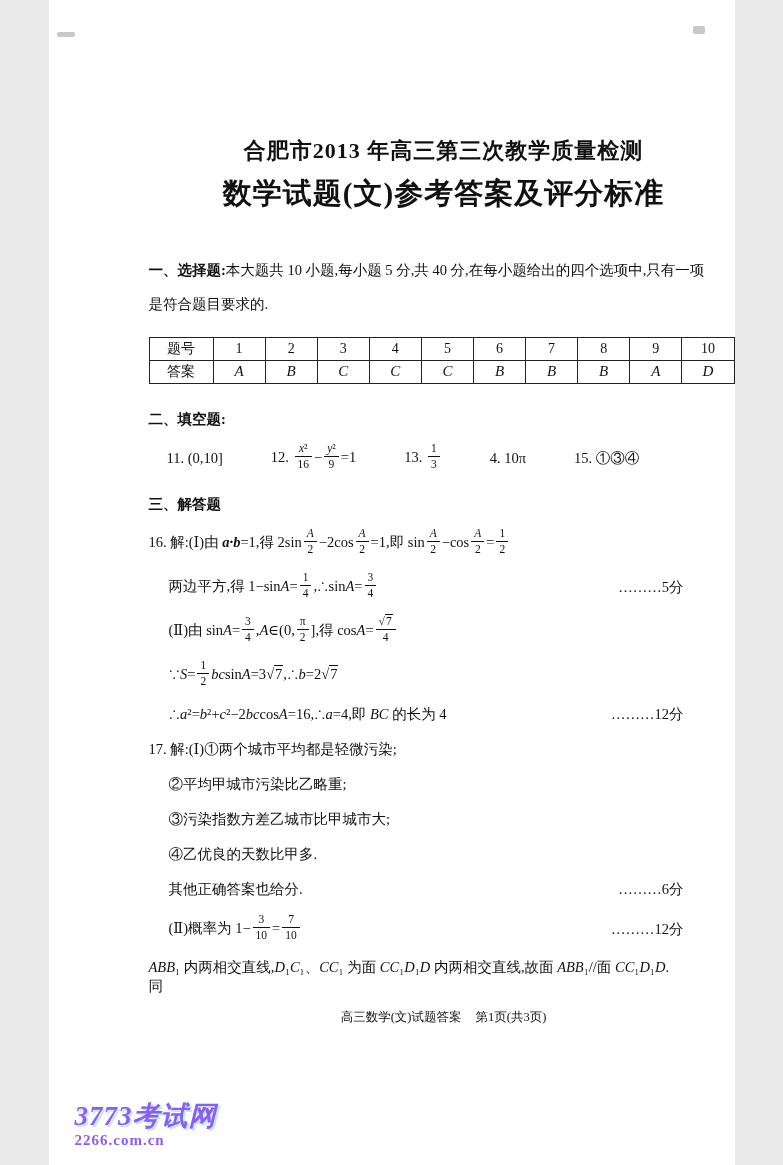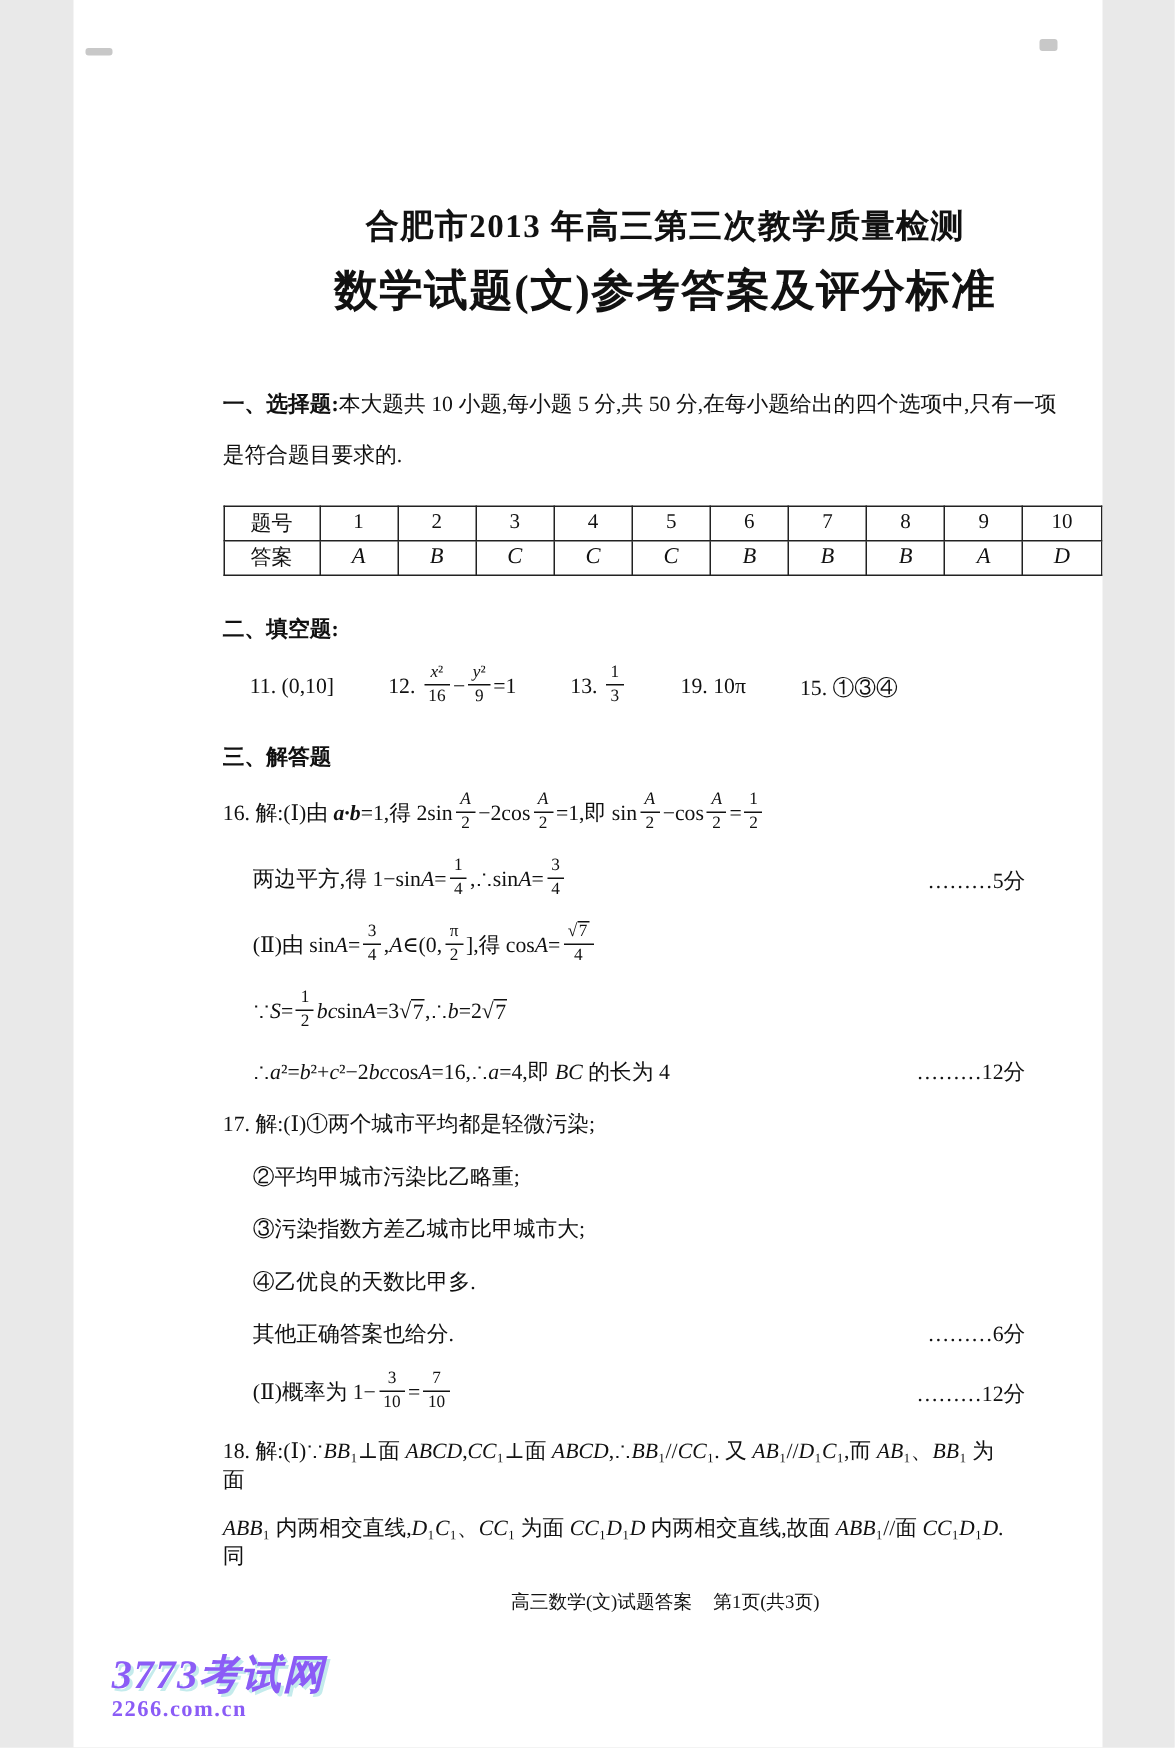--- a/index.html
+++ b/index.html
@@ -14,21 +14,21 @@
   .t2{font-size:29px;font-weight:700;text-align:center;margin:0 0 46px;letter-spacing:1px;}
   .bt{font-size:14.5px;line-height:1.4;}
   .intro1{margin:0 0 14px;white-space:nowrap;}
   .intro2{margin:0 0 22px;}
   .bold{font-weight:700;}
   table.anst{border-collapse:collapse;width:586px;table-layout:fixed;margin:0 0 26px;}
   .anst td{border:1px solid #222;text-align:center;font-size:14px;height:23px;padding:0;font-family:"Liberation Serif","DejaVu Serif",serif;}
   .anst td.lbl{width:64px;}
   .anst td.ans{font-style:italic;font-size:15px;}
   .sec-h{font-size:14.5px;font-weight:700;margin:0 0 14px;}
-  .fill-line{display:flex;align-items:center;gap:36px;font-size:14.5px;margin:0 0 22px;padding-left:18px;white-space:nowrap;}
+  .fill-line{display:flex;align-items:center;gap:48px;font-size:14.5px;margin:0 0 22px;padding-left:18px;white-space:nowrap;}
   .sline{display:flex;justify-content:space-between;align-items:center;font-size:14.5px;
          margin:0 0 13px;min-height:22px;}
   .sline.ind{padding-left:20px;}
   .sline .ftext{white-space:nowrap;}
   .sline.wrapok .ftext{white-space:normal;}
   .score{white-space:nowrap;margin-right:55px;margin-left:8px;}
   .frac{display:inline-block;vertical-align:middle;text-align:center;margin:0 2px;transform:translateY(-2px);}
   .frac .fn{display:block;font-size:11.5px;line-height:1.3;border-bottom:1px solid #111;padding:0 3px;}
   .frac .fd{display:block;font-size:11.5px;line-height:1.3;padding:0 3px;}
   .mi{font-style:italic;}
@@ -46,21 +46,21 @@
 <div class="page">
 
   <div class="artifact a1"></div>
   <div class="artifact a2"></div>
 
   <div class="content">
 
     <div class="t1">合肥市2013 年高三第三次教学质量检测</div>
     <div class="t2">数学试题(文)参考答案及评分标准</div>
 
-    <p class="bt intro1"><span class="bold">一、选择题:</span><span>本大题共 10 小题,每小题 5 分,共 50 分,在每小题给出的四个选项中,只有一项</span></p>
+    <p class="bt intro1"><span class="bold">一、选择题:</span><span>本大题共 10 小题,每小题 5 分,共 40 分,在每小题给出的四个选项中,只有一项</span></p>
     <p class="bt intro2">是符合题目要求的.</p>
 
     <table class="anst">
       <tbody>
           <tr>
         <td class="lbl">题号</td>
         <td>1</td>
         <td>2</td>
         <td>3</td>
         <td>4</td>
@@ -86,21 +86,21 @@
       </tr>
     </tbody>
       </table>
 
     <div class="sec-h">二、填空题:</div>
 
     <div class="fill-line">
       <span>11. (0,10]</span>
       <span>12. <span class="frac"><span class="fn"><span class="mi">x</span>²</span><span class="fd">16</span></span>−<span class="frac"><span class="fn"><span class="mi">y</span>²</span><span class="fd">9</span></span>=1</span>
       <span>13. <span class="frac"><span class="fn">1</span><span class="fd">3</span></span></span>
-      <span>19. 10π</span>
+      <span>4. 10π</span>
       <span>15. ①③④</span>
     </div>
 
     <div class="sec-h">三、解答题</div>
 
     <div class="sline">
       <span class="ftext">16. 解:(Ⅰ)由 <span class="mb">a·b</span>=1,得 2sin<span class="frac"><span class="fn"><span class="mi">A</span></span><span class="fd">2</span></span>−2cos<span class="frac"><span class="fn"><span class="mi">A</span></span><span class="fd">2</span></span>=1,即 sin<span class="frac"><span class="fn"><span class="mi">A</span></span><span class="fd">2</span></span>−cos<span class="frac"><span class="fn"><span class="mi">A</span></span><span class="fd">2</span></span>=<span class="frac"><span class="fn">1</span><span class="fd">2</span></span></span>
       <span class="score"></span>
     </div>
     <div class="sline ind">
@@ -139,24 +139,20 @@
     <div class="sline ind">
       <span class="ftext">其他正确答案也给分.</span>
       <span class="score">………6分</span>
     </div>
     <div class="sline ind">
       <span class="ftext">(Ⅱ)概率为 1−<span class="frac"><span class="fn">3</span><span class="fd">10</span></span>=<span class="frac"><span class="fn">7</span><span class="fd">10</span></span></span>
       <span class="score">………12分</span>
     </div>
 
     <div class="sline wrapok">
-      <span class="ftext">18. 解:(Ⅰ)∵<span class="mi">BB</span>₁⊥面 <span class="mi">ABCD</span>,<span class="mi">CC</span>₁⊥面 <span class="mi">ABCD</span>,∴<span class="mi">BB</span>₁//<span class="mi">CC</span>₁. 又 <span class="mi">AB</span>₁//<span class="mi">D</span>₁<span class="mi">C</span>₁,而 <span class="mi">AB</span>₁、<span class="mi">BB</span>₁ 为面</span>
-      <span class="score"></span>
-    </div>
-    <div class="sline wrapok">
       <span class="ftext"><span class="mi">ABB</span>₁ 内两相交直线,<span class="mi">D</span>₁<span class="mi">C</span>₁、<span class="mi">CC</span>₁ 为面 <span class="mi">CC</span>₁<span class="mi">D</span>₁<span class="mi">D</span> 内两相交直线,故面 <span class="mi">ABB</span>₁//面 <span class="mi">CC</span>₁<span class="mi">D</span>₁<span class="mi">D</span>. 同</span>
       <span class="score"></span>
     </div>
 
     <div class="footer">
       <span>高三数学(文)试题答案</span>
       <span>第1页(共3页)</span>
     </div>
 
   </div>

